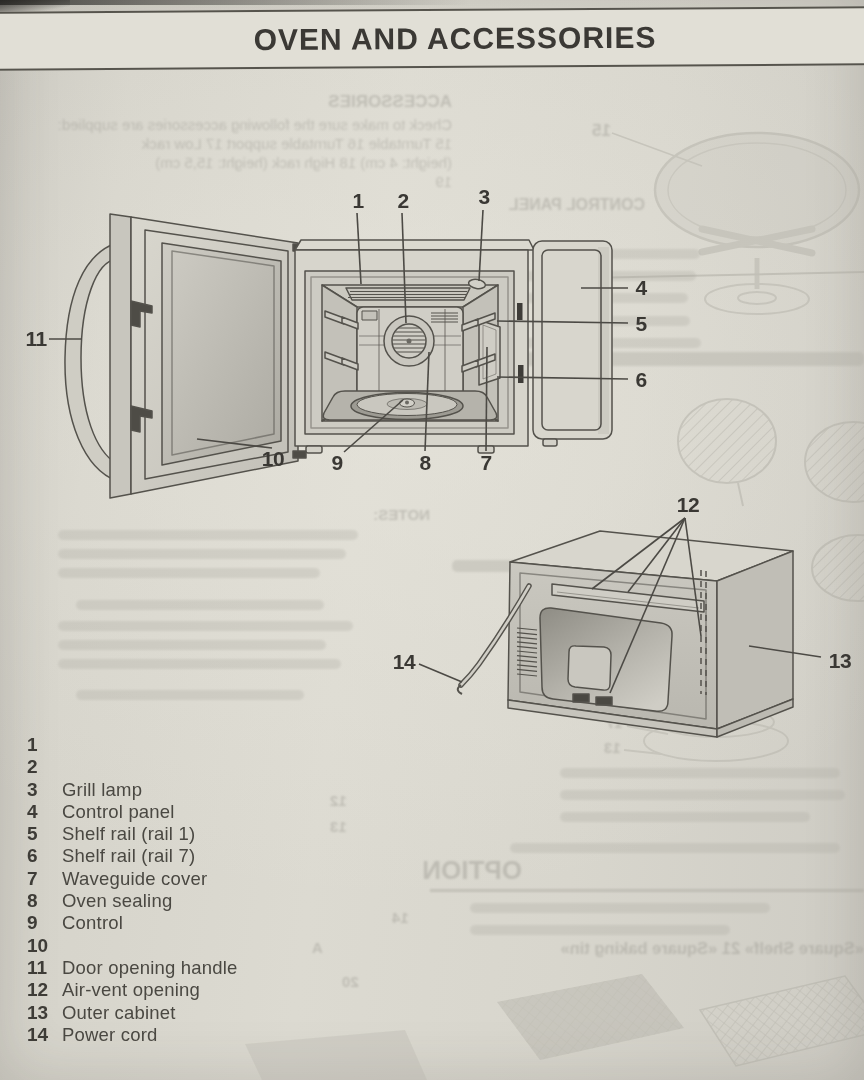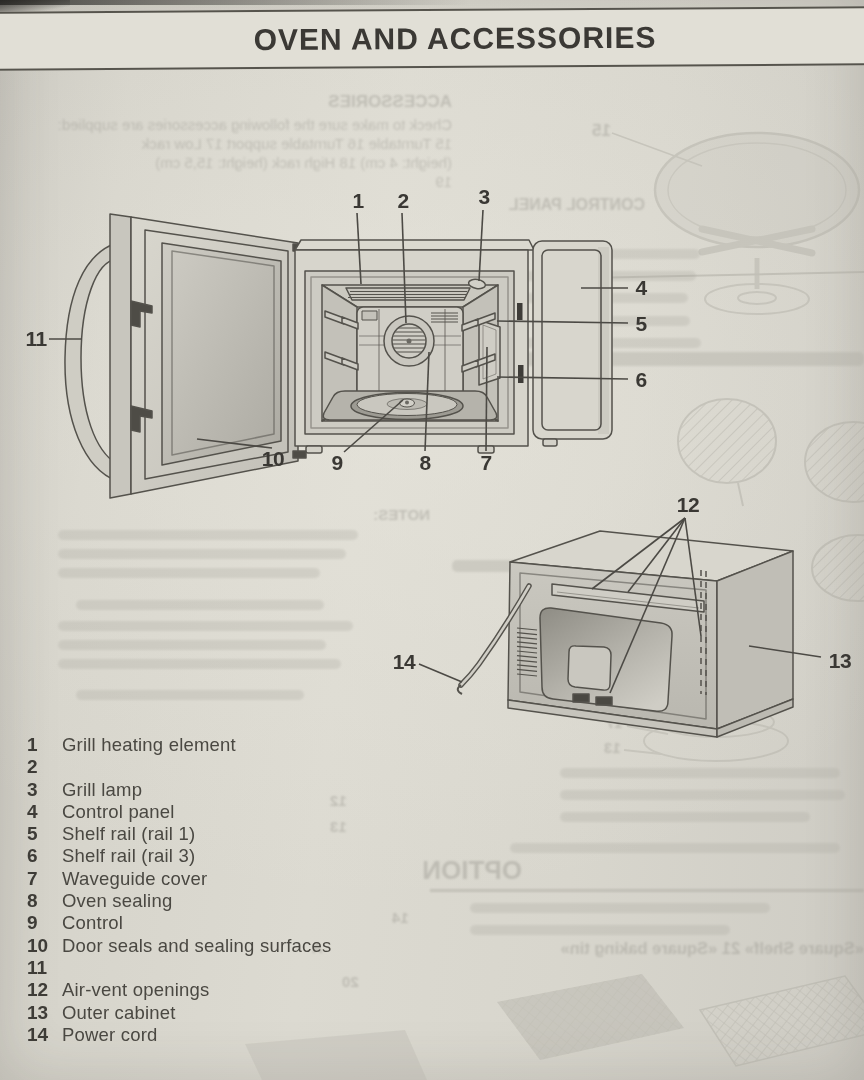--- a/index.html
+++ b/index.html
@@ -358,63 +358,62 @@
   <div class="co" style="left:337px;top:463px;">9</div>
   <div class="co" style="left:273px;top:459px;">10</div>
   <div class="co" style="left:36px;top:339px;">11</div>
   <div class="co" style="left:688px;top:505px;">12</div>
   <div class="co" style="left:840px;top:661px;">13</div>
   <div class="co" style="left:404px;top:662px;">14</div>
 
   <div class="legend">
     <div class="row">
         <span class="num">1</span>
-        <span class="lab">Grill heating element</span>
       </div>
     <div class="row">
         <span class="num">2</span>
       </div>
     <div class="row">
         <span class="num">3</span>
         <span class="lab">Grill lamp</span>
       </div>
     <div class="row">
         <span class="num">4</span>
         <span class="lab">Control panel</span>
       </div>
     <div class="row">
         <span class="num">5</span>
         <span class="lab">Shelf rail (rail 1)</span>
       </div>
     <div class="row">
         <span class="num">6</span>
-        <span class="lab">Shelf rail (rail 3)</span>
+        <span class="lab">Shelf rail (rail 7)</span>
       </div>
     <div class="row">
         <span class="num">7</span>
         <span class="lab">Waveguide cover</span>
       </div>
     <div class="row">
         <span class="num">8</span>
         <span class="lab">Oven sealing</span>
       </div>
     <div class="row">
         <span class="num">9</span>
         <span class="lab">Control</span>
       </div>
     <div class="row">
         <span class="num">10</span>
-        <span class="lab">Door seals and sealing surfaces</span>
       </div>
     <div class="row">
         <span class="num">11</span>
+        <span class="lab">Door opening handle</span>
       </div>
     <div class="row">
         <span class="num">12</span>
-        <span class="lab">Air-vent openings</span>
+        <span class="lab">Air-vent opening</span>
       </div>
     <div class="row">
         <span class="num">13</span>
         <span class="lab">Outer cabinet</span>
       </div>
     <div class="row">
         <span class="num">14</span>
         <span class="lab">Power cord</span>
       </div>
   </div>

